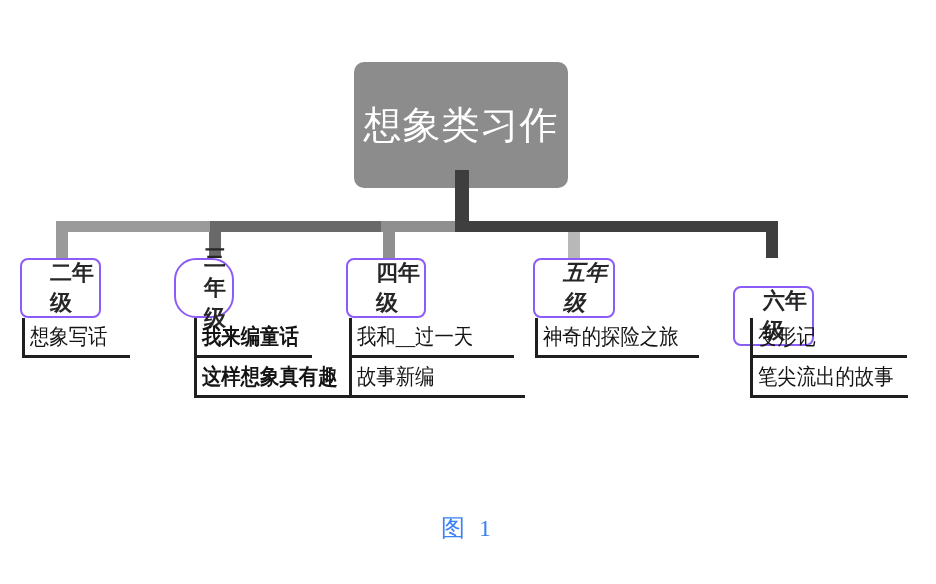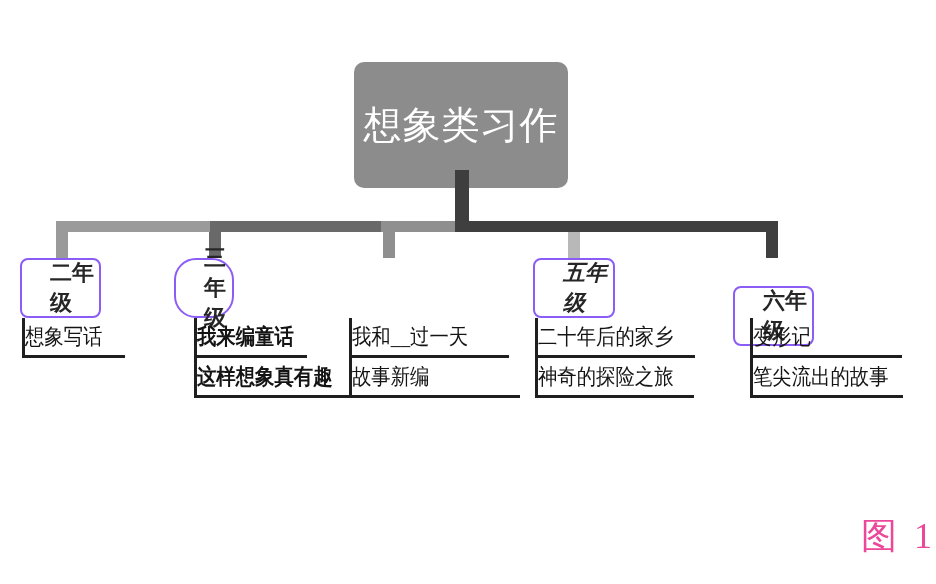--- a/index.html
+++ b/index.html
@@ -72,40 +72,41 @@
   .c1 { left: 22px;  }
   .c2 { left: 194px; font-weight: bold; }
   .c3 { left: 349px; }
   .c4 { left: 535px; }
   .c5 { left: 750px; }
   .item {
     height: 37px;
     border-bottom: 3px solid #1f1f1f;
     display: flex;
     align-items: center;
+    padding-left: 5px;
     box-sizing: content-box;
     white-space: nowrap;
   }
   .itx {
     display: inline-block;
     font-family: "Liberation Serif", serif;
     font-size: 22px;
     color: #141414;
     transform: scaleX(0.88);
     transform-origin: left center;
     white-space: nowrap;
   }
 
   
   .caption {
     left: 0; top: 512px; width: 936px;
-    text-align: right;
+    text-align: center;
     font-family: "Liberation Serif", serif;
-    font-size: 36px;
-    color: #ec4899;
+    font-size: 24px;
+    color: #3b82f6;
     letter-spacing: 4px;
   }
 </style>
 </head>
 <body>
 
 <div class="canvas">
 
   <div class="abs root-topic" style="background-color: rgb(140, 140, 140);">想象类习作</div>
 
@@ -130,34 +131,32 @@
   <div class="abs grade-box g2">三年级</div>
   <div class="abs items c2">
     <div class="item" style="width:110px">
         <span class="itx">我来编童话</span>
       </div>
     <div class="item" style="width:159px">
         <span class="itx">这样想象真有趣</span>
       </div>
   </div>
 
+  <div class="abs grade-box g3">四年级</div>
   <div class="abs items c3">
     <div class="item" style="width:157px">
         <span class="itx">我和__过一天</span>
       </div>
     <div class="item" style="width:168px">
         <span class="itx">故事新编</span>
       </div>
   </div>
 
   <div class="abs grade-box g4">五年级</div>
   <div class="abs items c4">
-    <div class="item" style="width:157px">
-        <span class="itx">二十年后的家乡</span>
-      </div>
     <div class="item" style="width:156px">
         <span class="itx">神奇的探险之旅</span>
       </div>
   </div>
 
   <div class="abs grade-box g5">六年级</div>
   <div class="abs items c5">
     <div class="item" style="width:149px">
         <span class="itx">变形记</span>
       </div>

